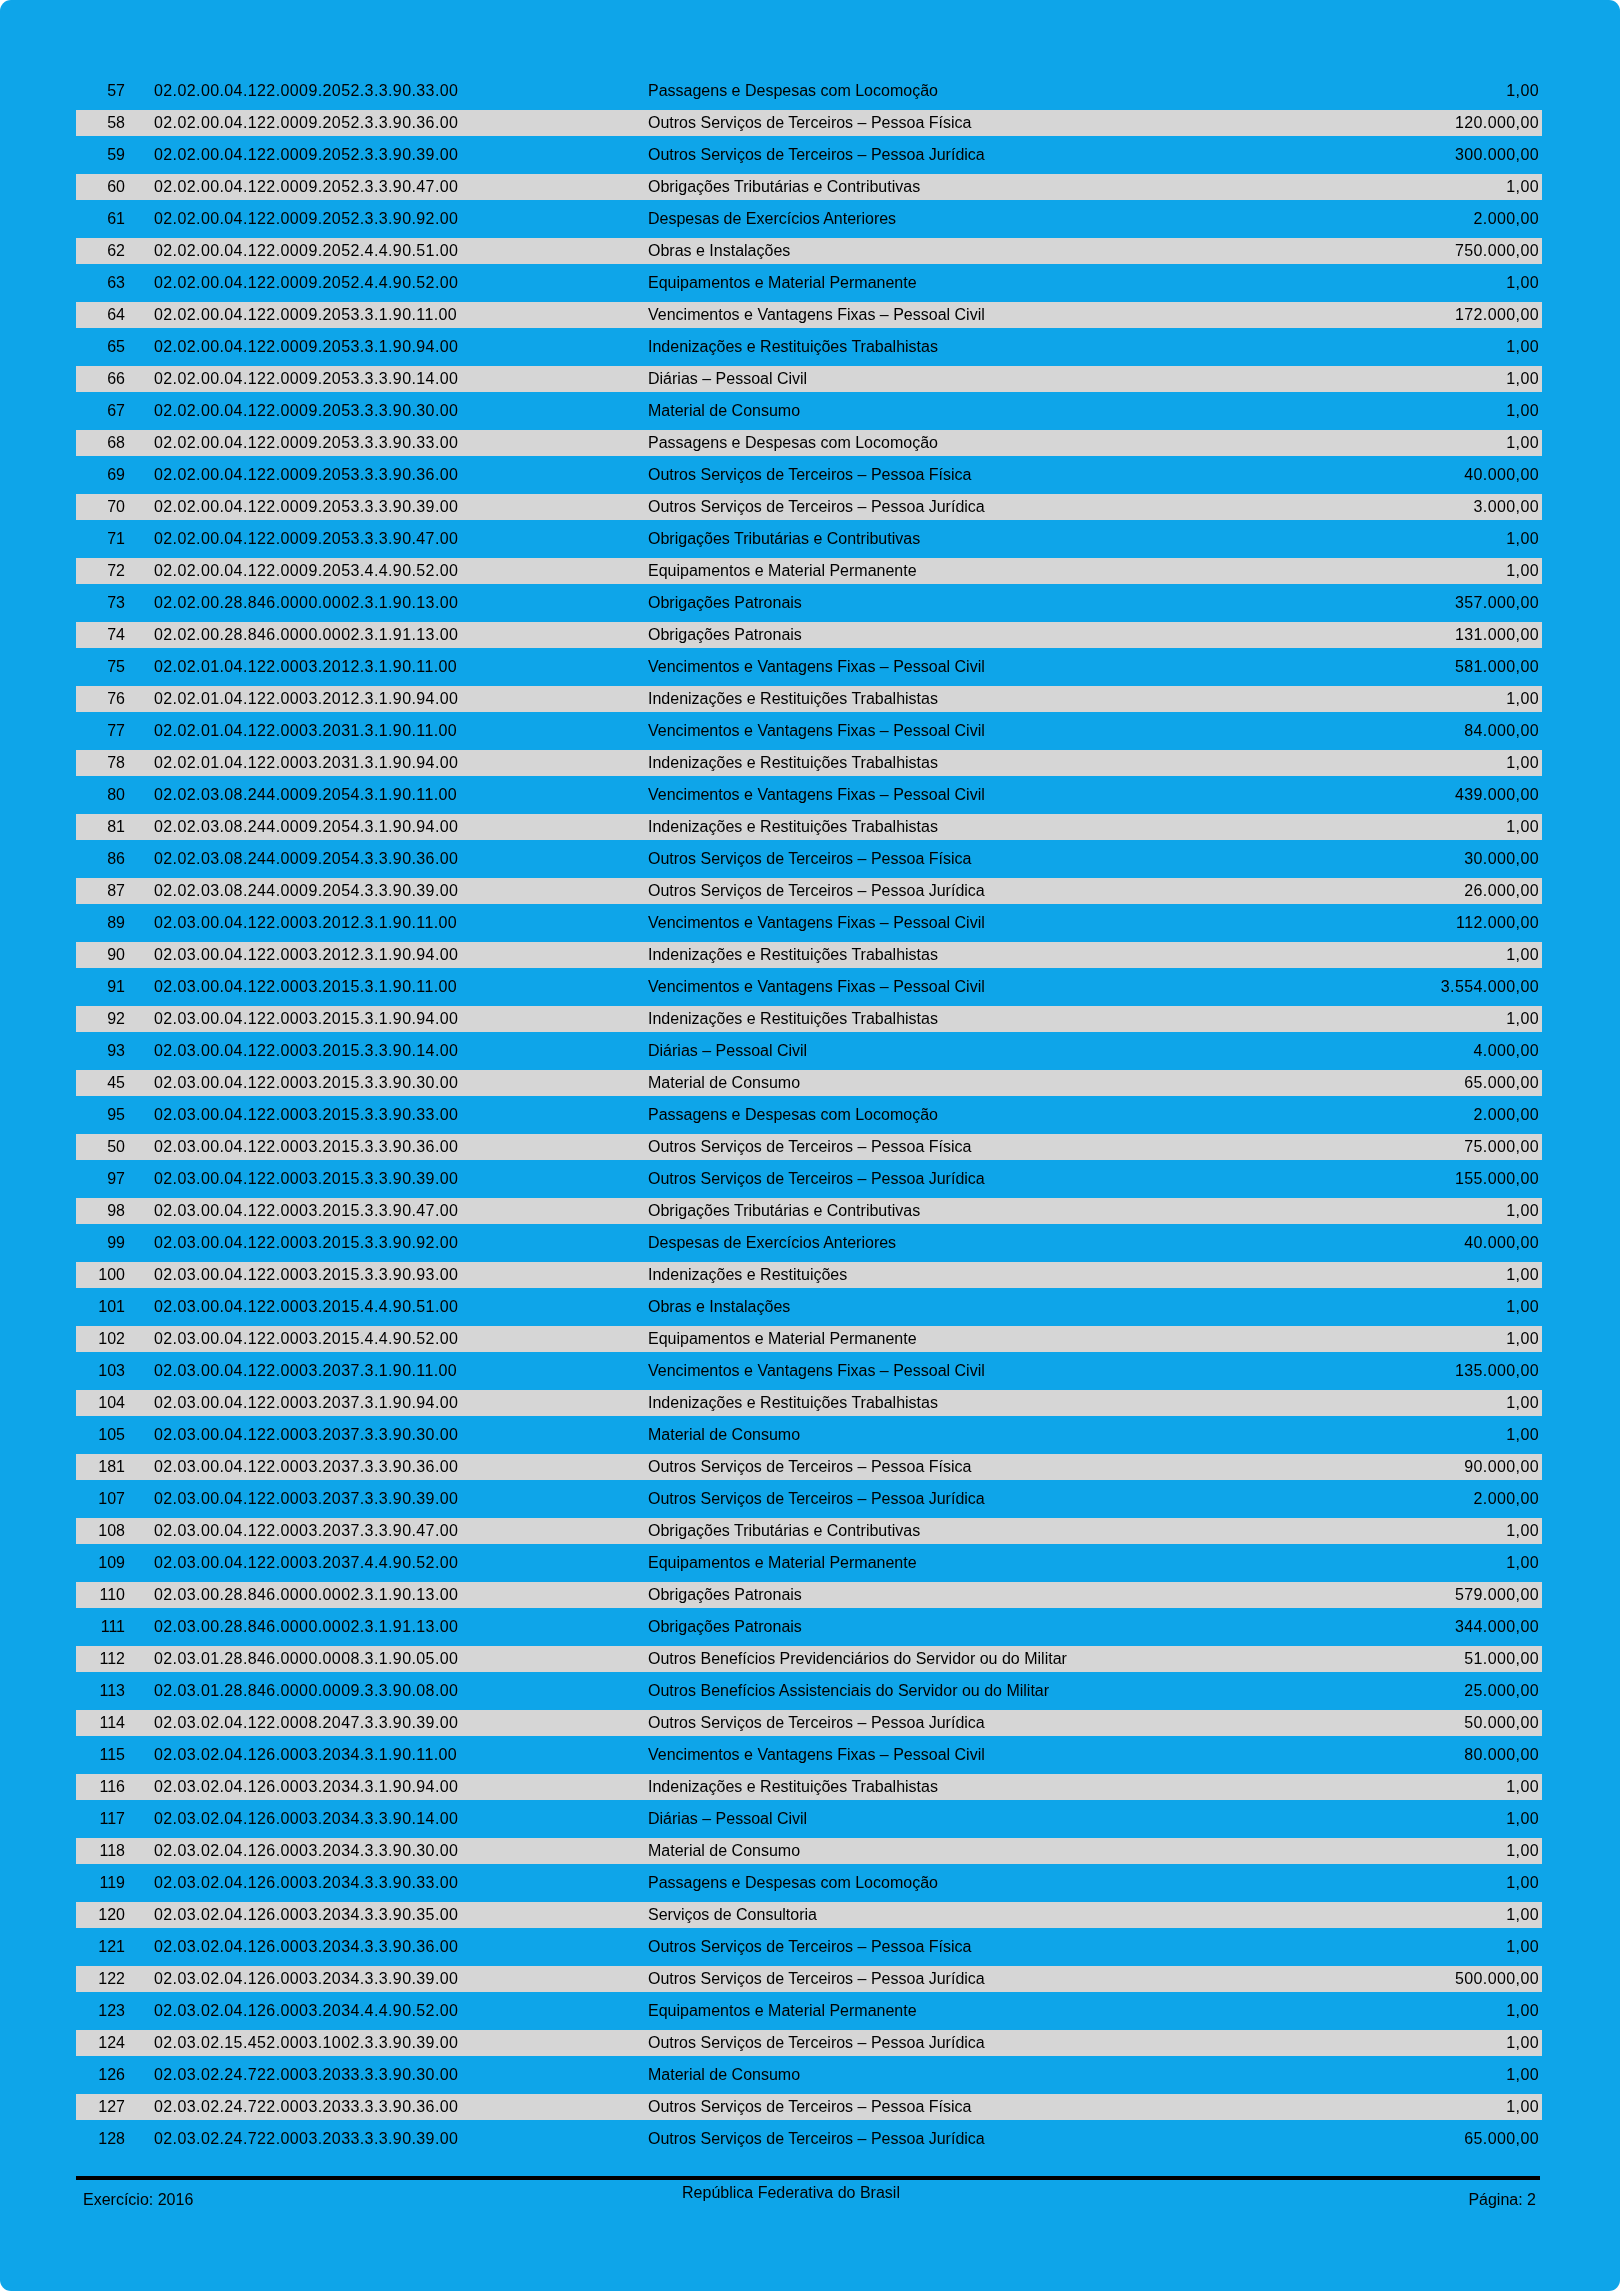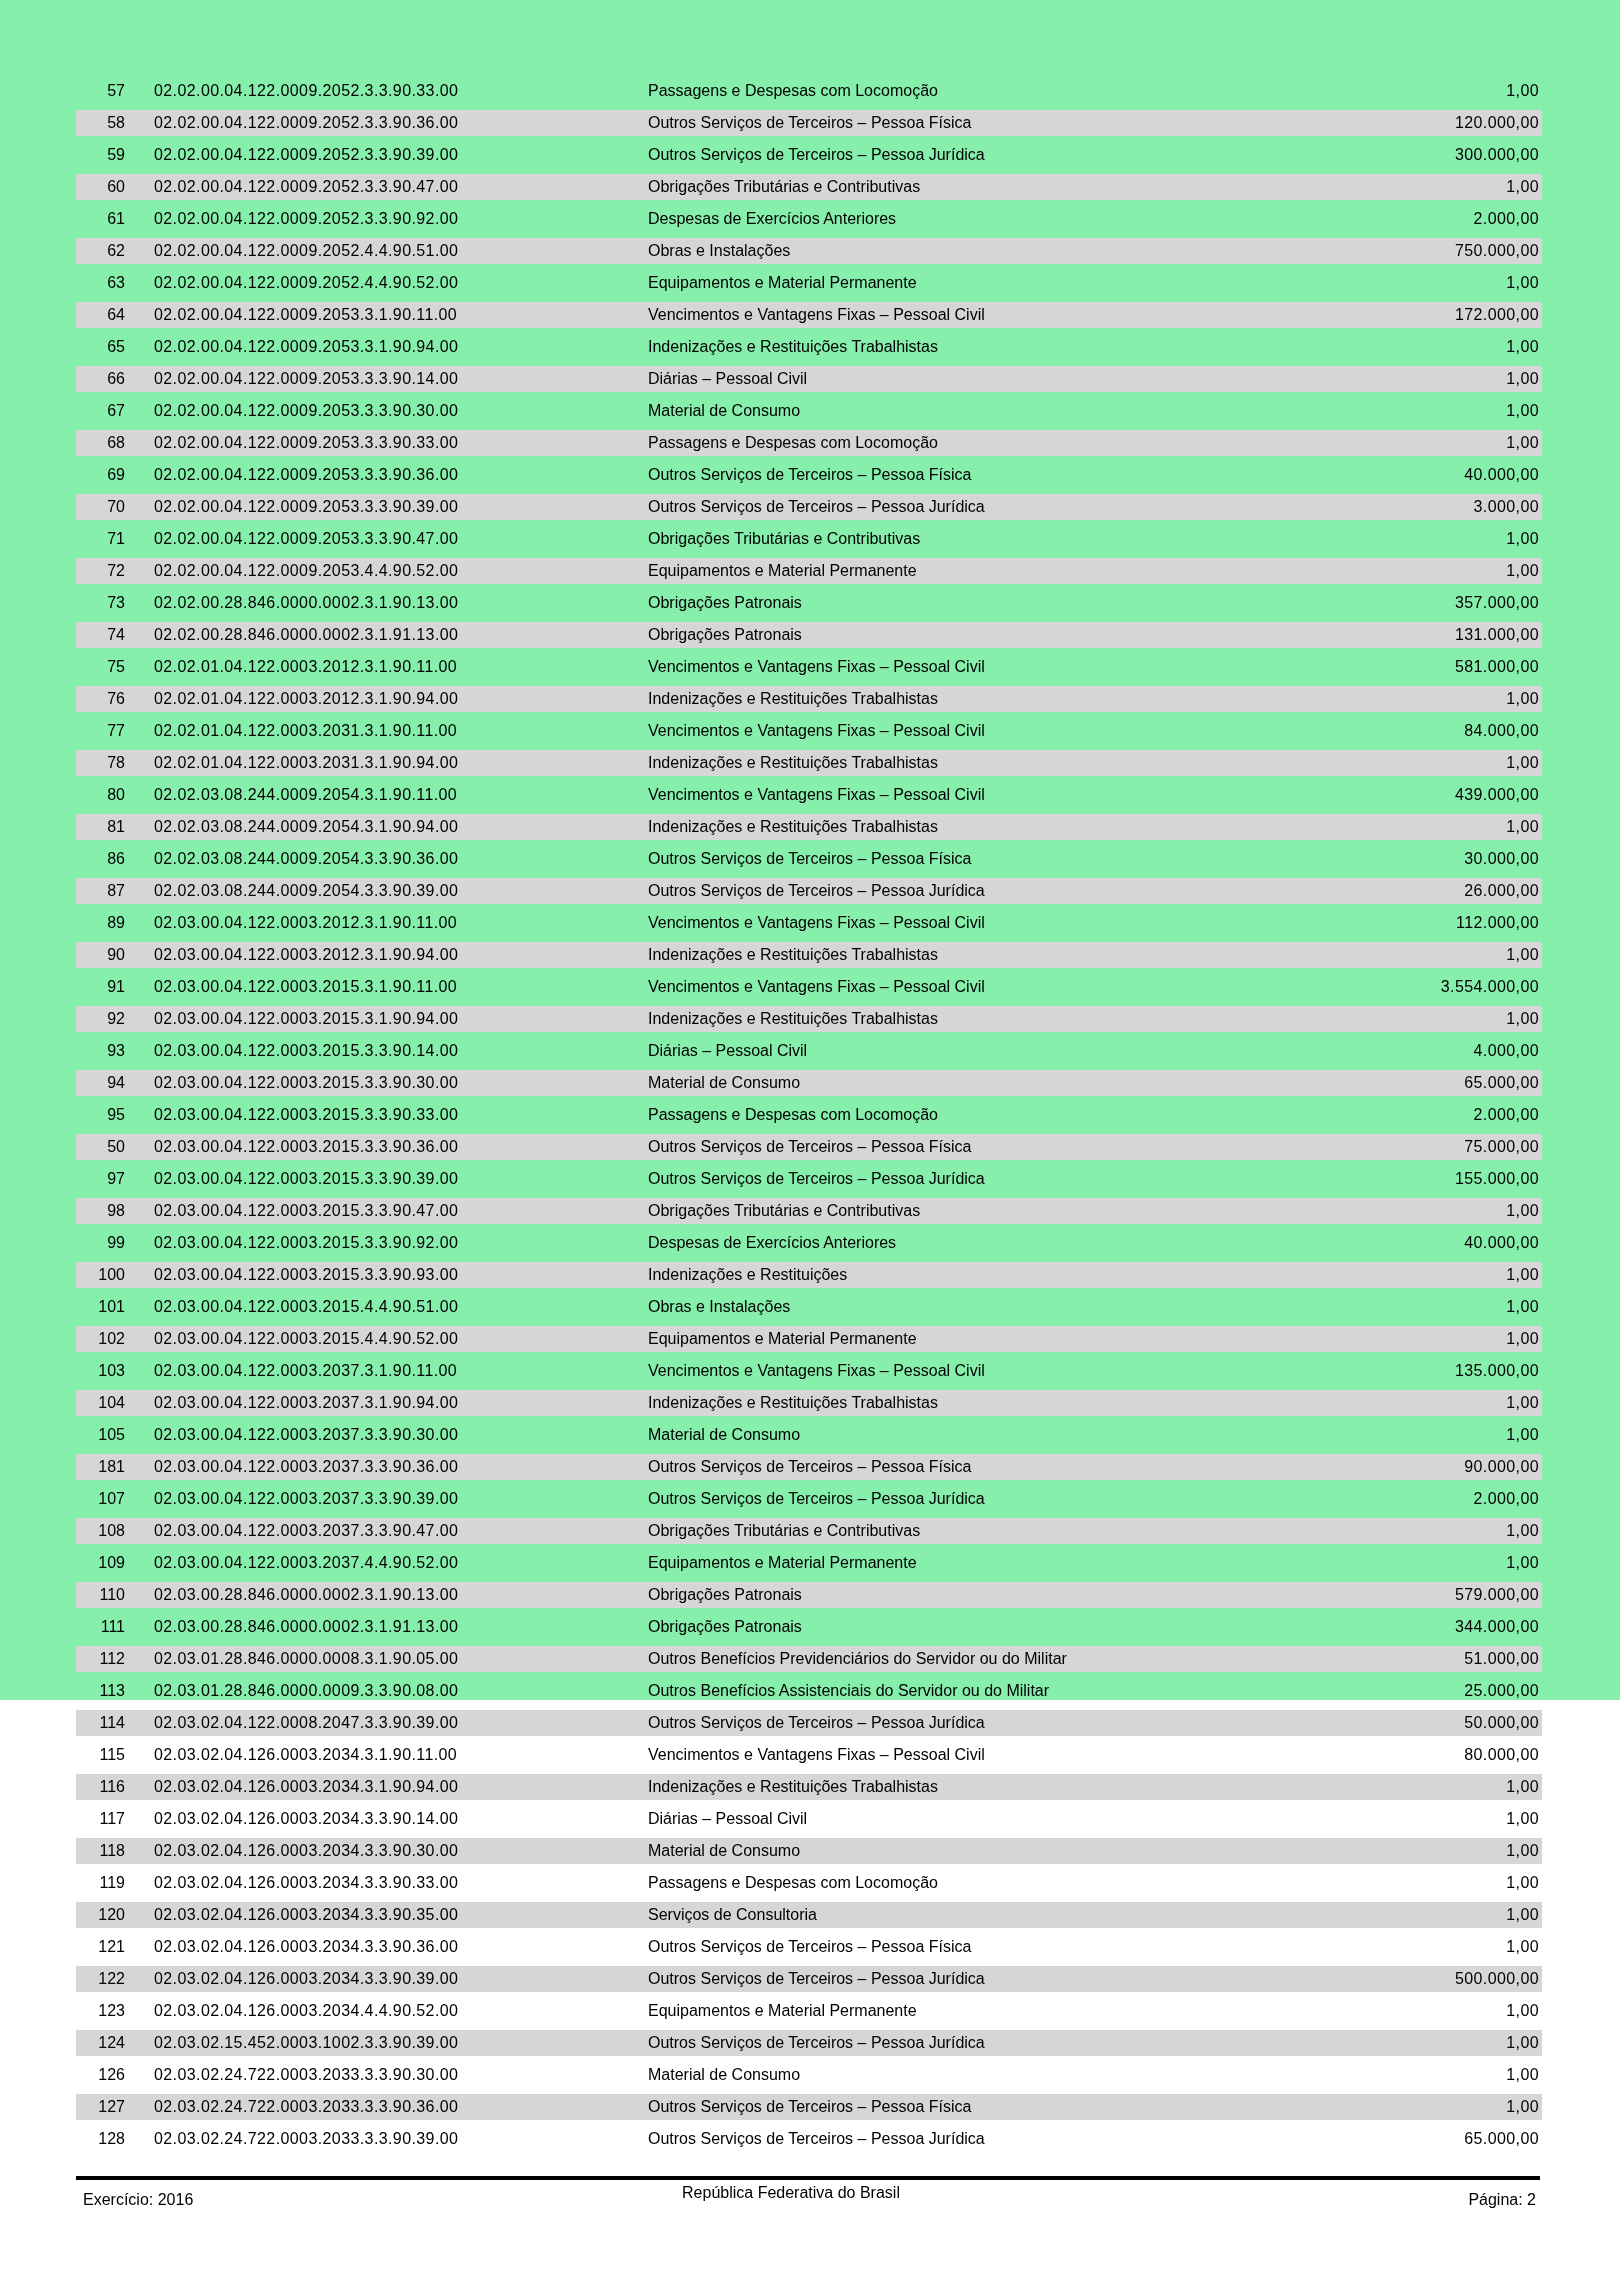--- a/index.html
+++ b/index.html
@@ -8,22 +8,23 @@
     width: 1620px;
     height: 2293px;
     background: #ffffff;
     font-family: "Liberation Sans", sans-serif;
     color: #000000;
     overflow: hidden;
   }
   #page {
     position: relative;
     width: 1620px;
-    height: 1700px;
-    background: #86efac;
+    height: 2291px;
+    background: #0ea5e9;
+    border-radius: 11px;
   }
   #rows {
     position: absolute;
     top: 75px;
     left: 0;
     width: 1620px;
   }
   .row {
     position: relative;
     height: 32px;
@@ -278,21 +279,21 @@
         <span class="cell desc">Indenizações e Restituições Trabalhistas</span>
         <span class="cell val">1,00</span>
       </div>
       <div class="row">
         <span class="cell num">93</span>
         <span class="cell code">02.03.00.04.122.0003.2015.3.3.90.14.00</span>
         <span class="cell desc">Diárias – Pessoal Civil</span>
         <span class="cell val">4.000,00</span>
       </div>
       <div class="row stripe">
-        <span class="cell num">94</span>
+        <span class="cell num">45</span>
         <span class="cell code">02.03.00.04.122.0003.2015.3.3.90.30.00</span>
         <span class="cell desc">Material de Consumo</span>
         <span class="cell val">65.000,00</span>
       </div>
       <div class="row">
         <span class="cell num">95</span>
         <span class="cell code">02.03.00.04.122.0003.2015.3.3.90.33.00</span>
         <span class="cell desc">Passagens e Despesas com Locomoção</span>
         <span class="cell val">2.000,00</span>
       </div>

